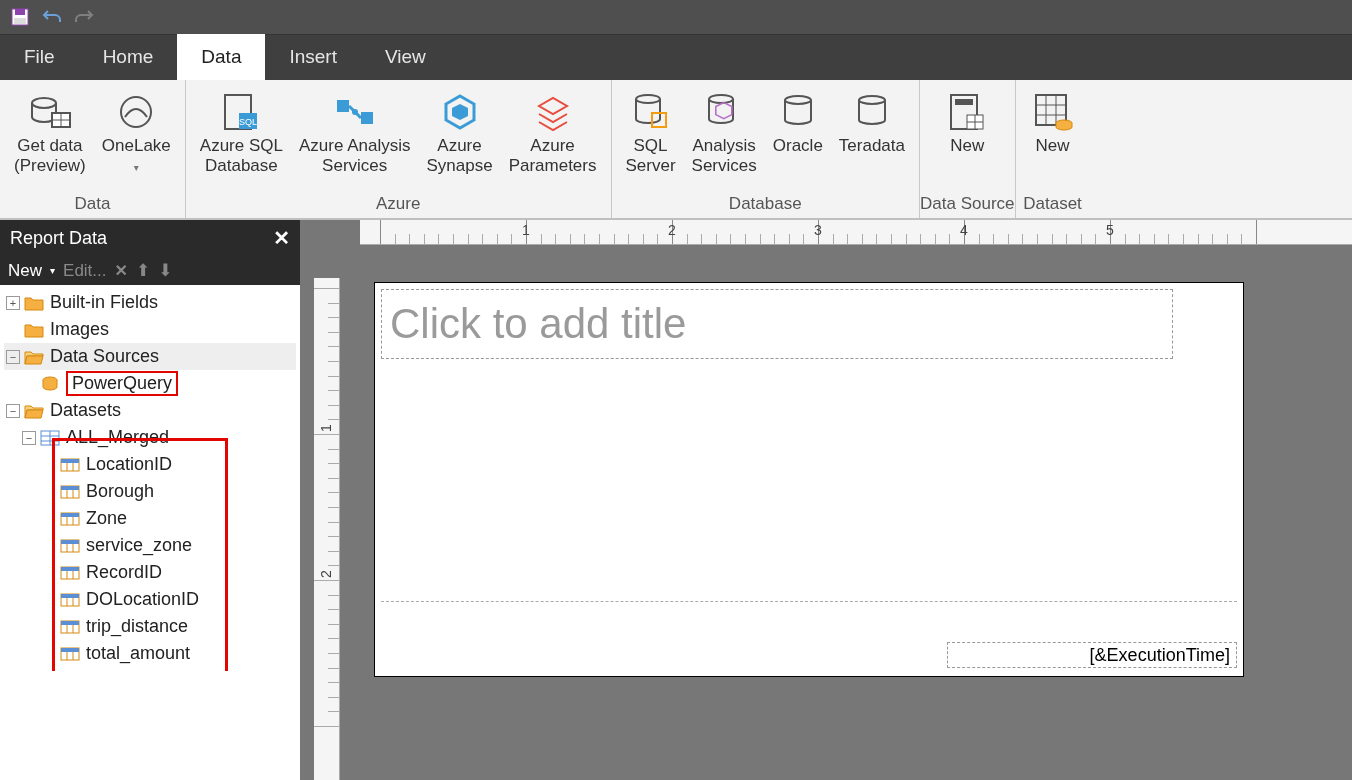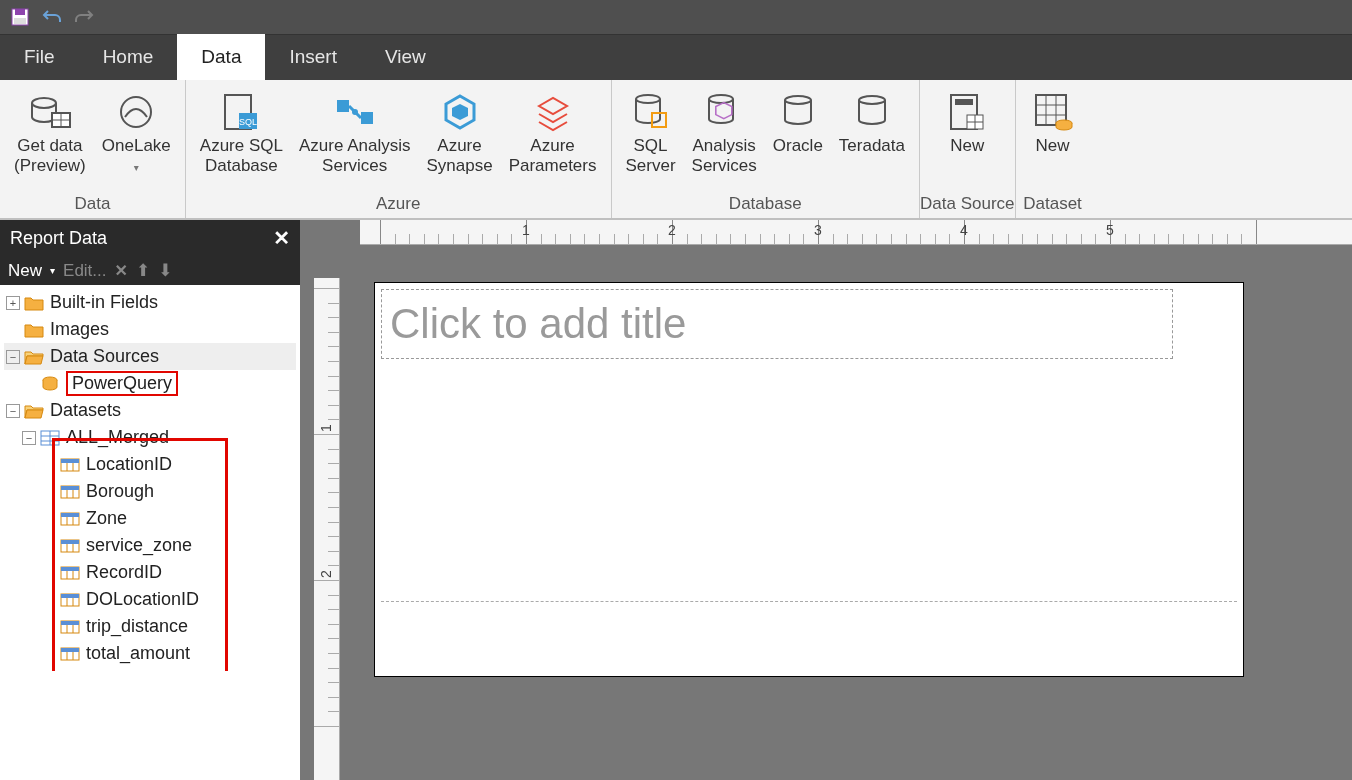--- a/index.html
+++ b/index.html
@@ -508,15 +508,20 @@
         <div class="vtick" style="top: 433.4px; left: 14px;"></div>
         <div class="vtick" style="top: 448px; left: 0px;"></div>
         <div class="vlabel" style="top: 454px;"></div>
       </div>
     <div class="canvas-bg"></div>
     <div class="page">
       <div class="title-box">
         <span class="title-placeholder">Click to add title</span>
       </div>
       <div class="body-box"></div>
+      <div class="footer-box">
+        <div class="exec-box">
+          <span>[&amp;ExecutionTime]</span>
+        </div>
+      </div>
     </div>
   </div>
 </div>
 
 </body></html>

